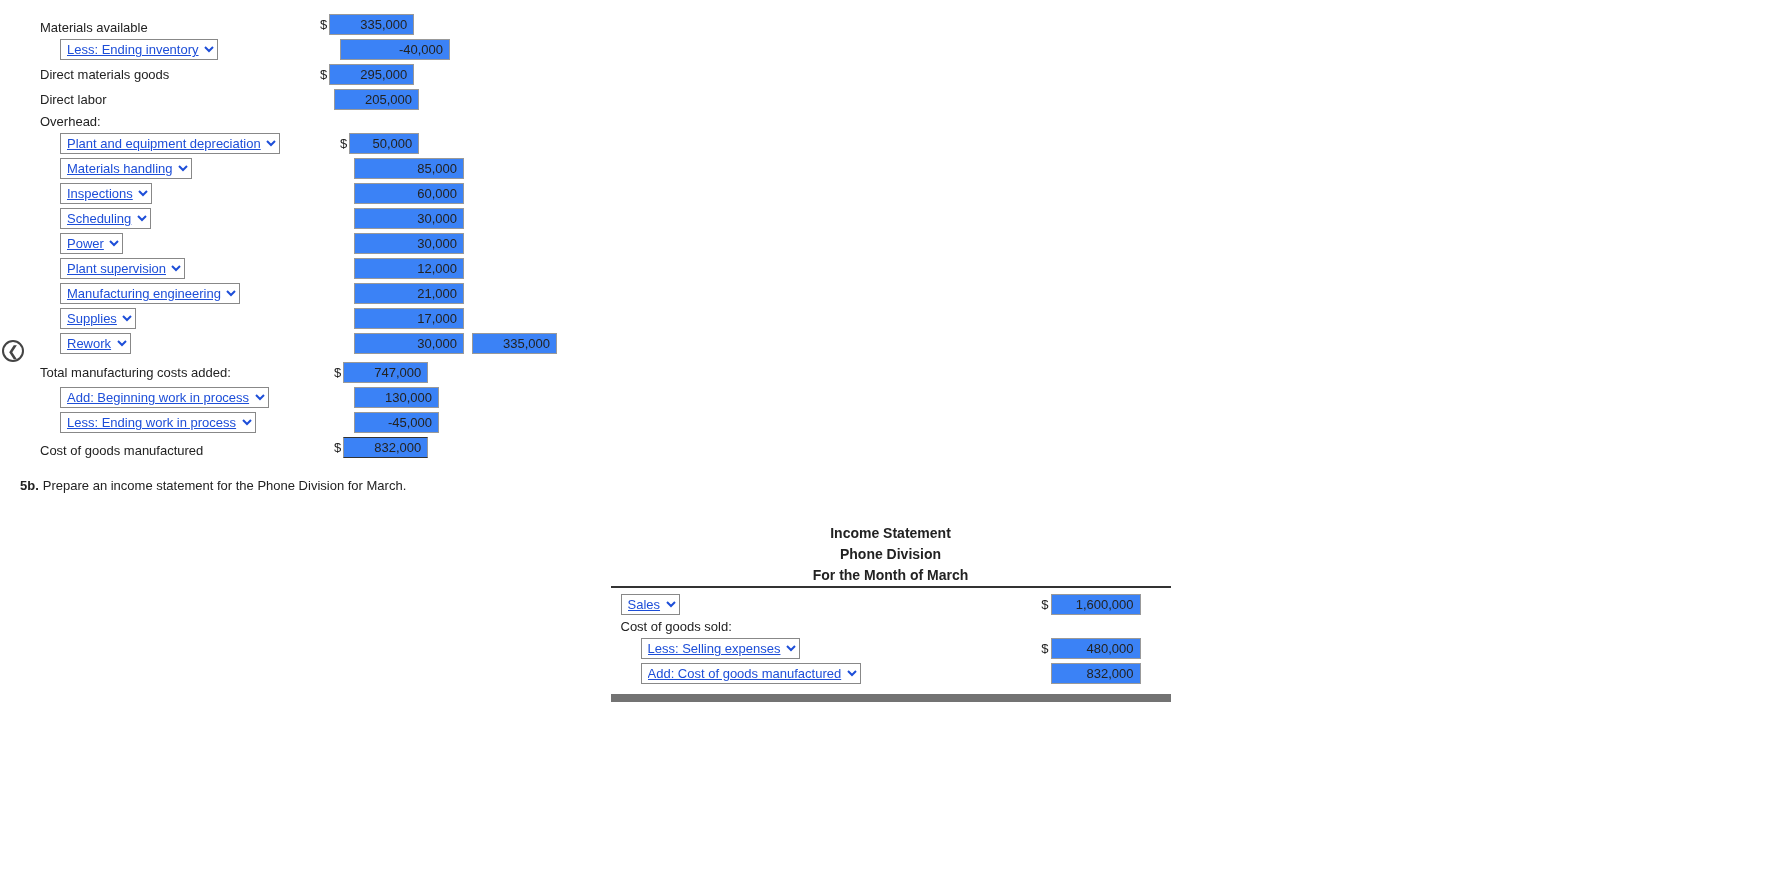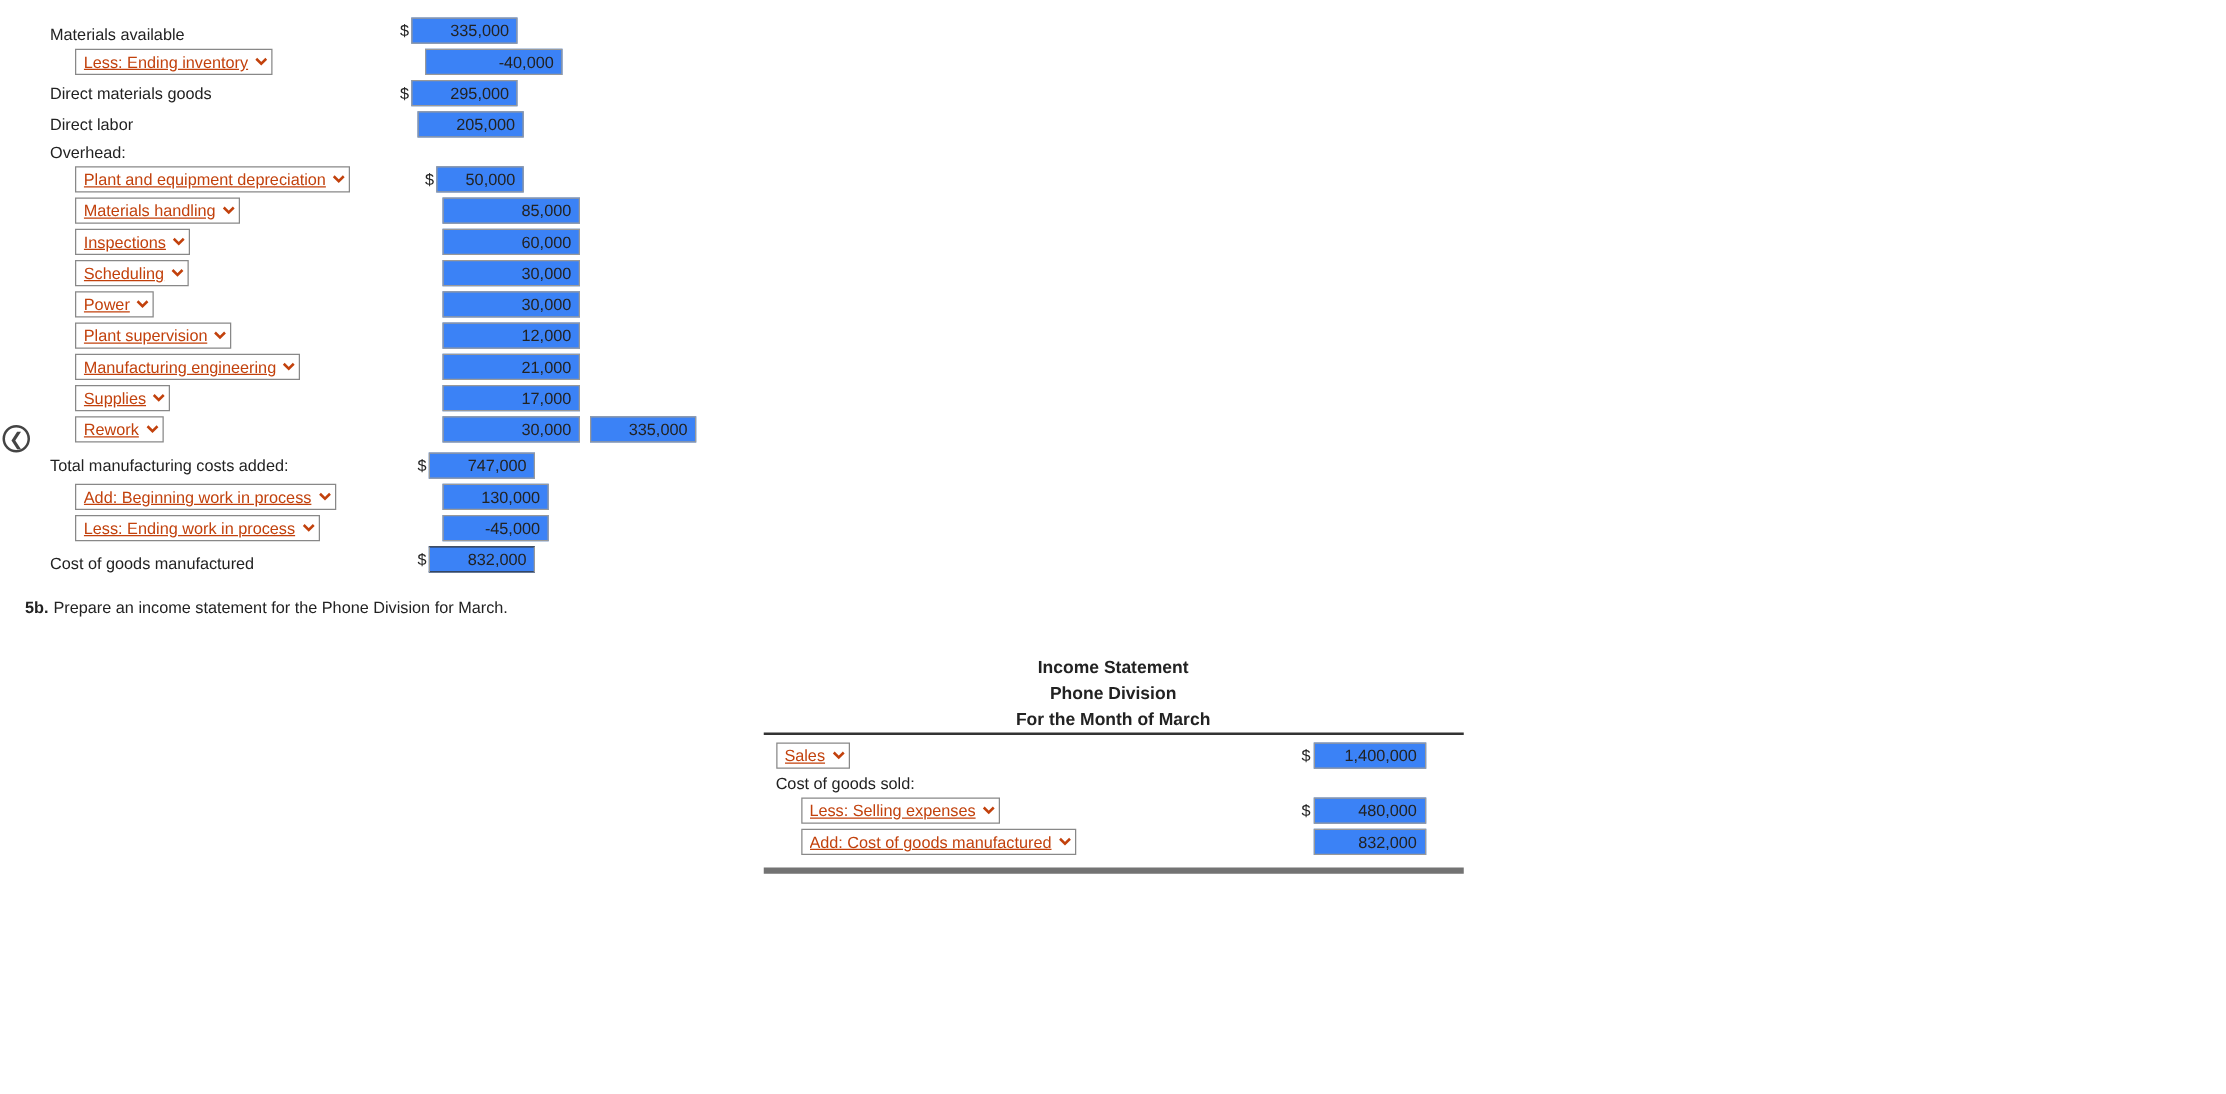--- a/index.html
+++ b/index.html
@@ -21,21 +21,21 @@
       align-items: center;
       margin-bottom: 4px;
     }
     .indent-1 { margin-left: 20px; }
     .indent-2 { margin-left: 40px; }
 
     select.dropdown {
       border: 1px solid #888;
       background: #fff;
       font-size: 13px;
-      color: #c2410c;
+      color: #1d4ed8;
       text-decoration: underline;
       cursor: pointer;
       padding: 1px 2px;
       appearance: auto;
       -webkit-appearance: auto;
     }
     .value-box {
       border: 1px solid #999;
       padding: 2px 6px;
       text-align: right;
@@ -67,21 +67,21 @@
     .is-title {
       text-align: center;
       font-weight: bold;
       font-size: 14px;
       line-height: 1.5;
     }
     .is-table {
       width: 560px;
       margin: 0 auto;
       border-top: 2px solid #333;
-      border-bottom: 5px solid #737373;
+      border-bottom: 8px solid #737373;
       padding: 6px 10px;
     }
     .is-row {
       display: flex;
       align-items: center;
       margin-bottom: 4px;
     }
     .is-col1 { flex: 1; }
     .is-col2 { width: 90px; text-align: right; }
     .is-col3 { width: 110px; text-align: right; }
@@ -317,21 +317,21 @@
       <div class="is-row">
         <div class="is-col1">
           <select class="dropdown">
             <option>Sales</option>
           </select>
         </div>
         <div class="is-col2" style="display:flex;align-items:center;justify-content:flex-end;">
           <span class="dollar-sign">$</span>
         </div>
         <div class="is-col3">
-          <div class="value-box value-box-wide" style="width:90px;">1,400,000</div>
+          <div class="value-box value-box-wide" style="width:90px;">1,600,000</div>
         </div>
       </div>
 
       <div class="is-row">
         <div class="is-col1">
           <span>Cost of goods sold:</span>
         </div>
       </div>
 
       <div class="is-row">

